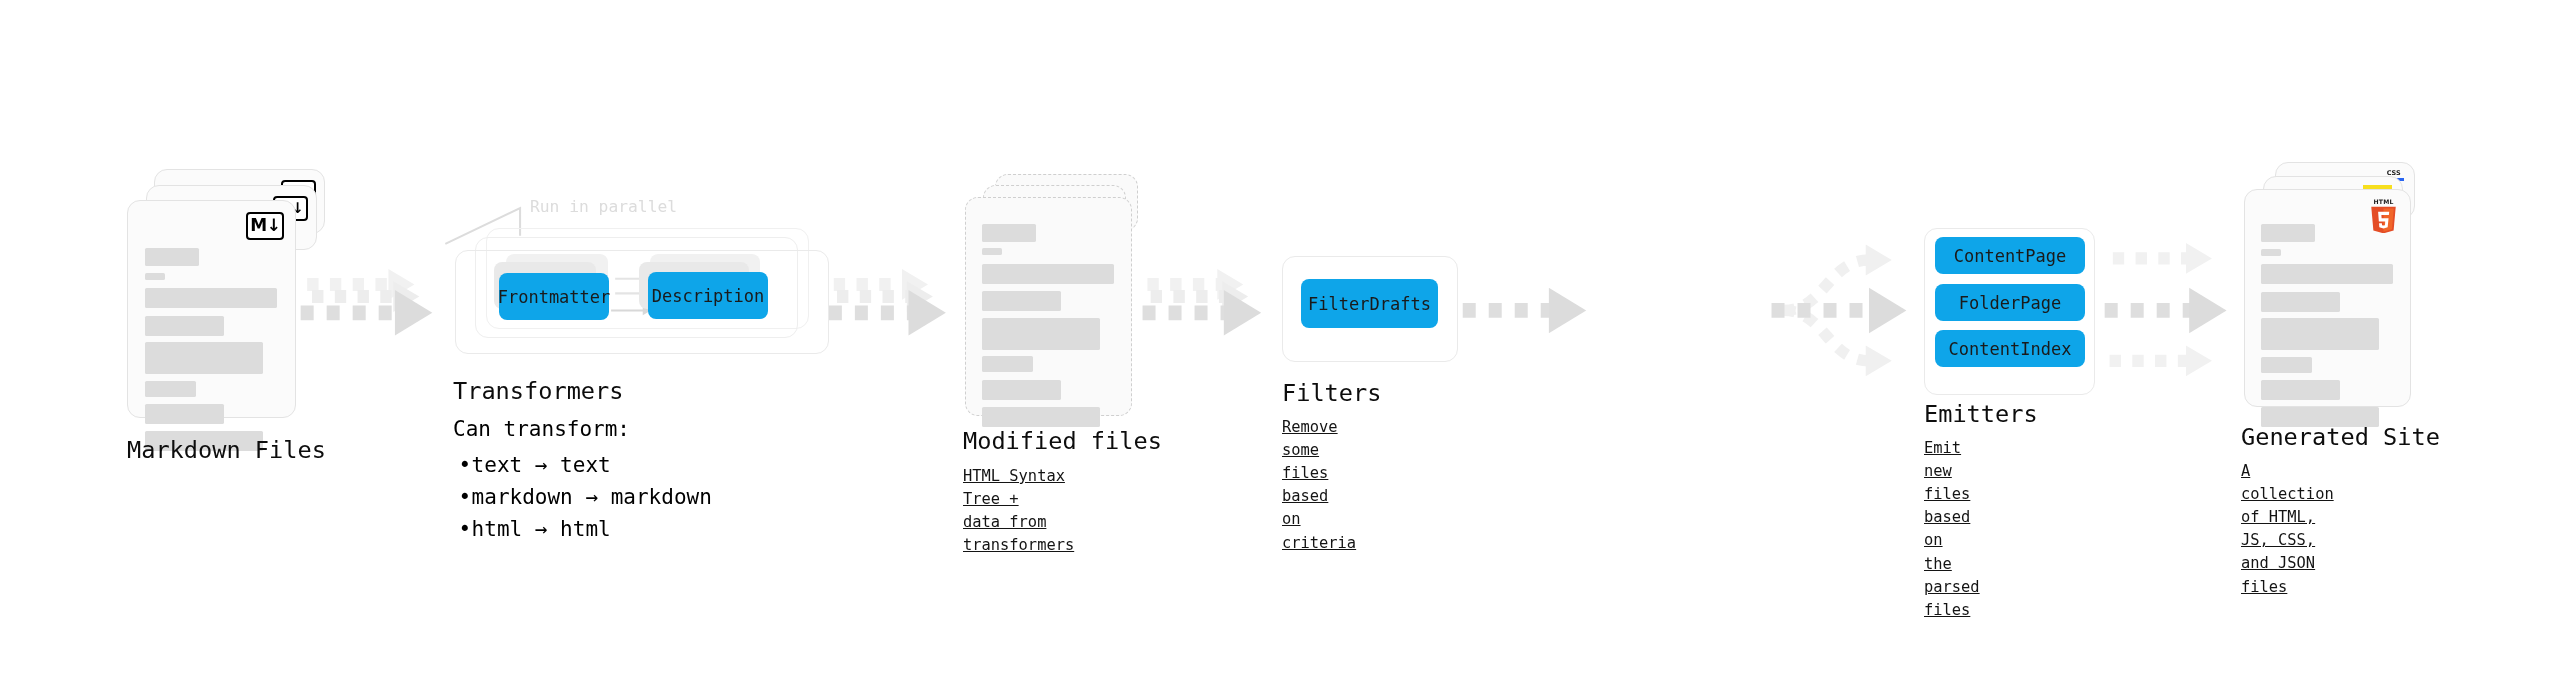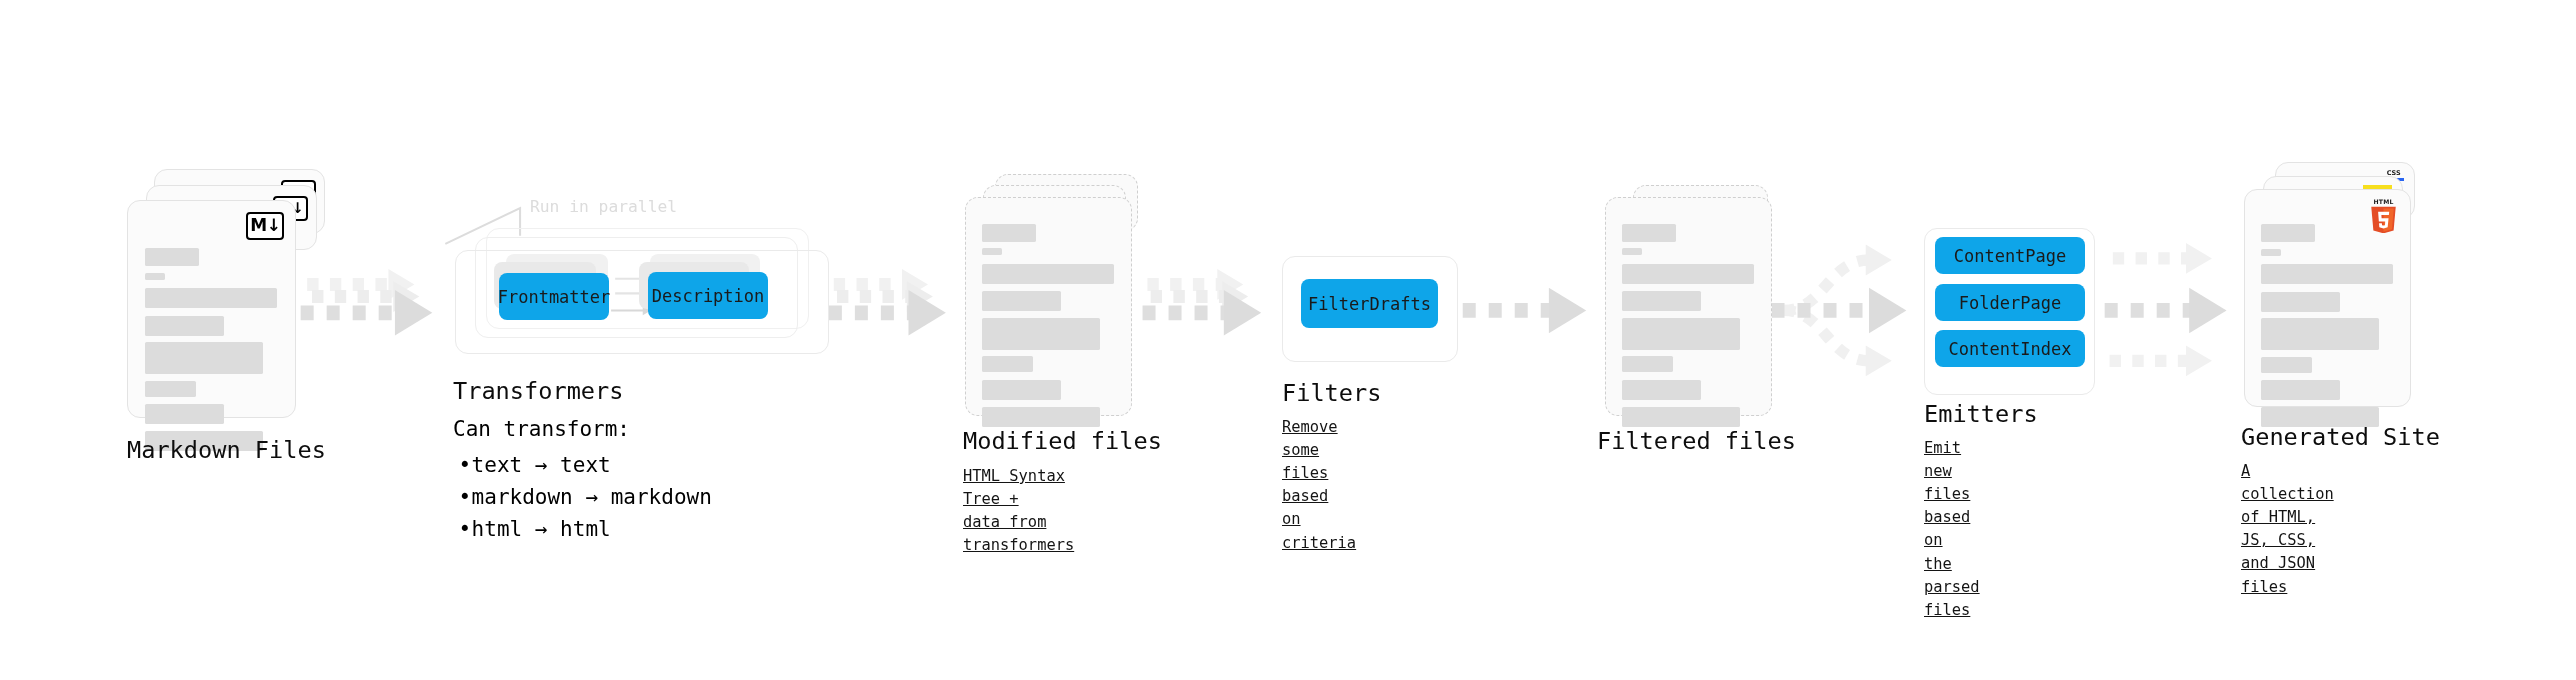--- a/index.html
+++ b/index.html
@@ -305,37 +305,20 @@
 
     <div class="group-box" style="left:1282px; top:256px; width:176px; height:106px;"></div>
 
     <div class="chip" style="left:1301px; top:279px; width:137px; height:49px;">FilterDrafts</div>
 
     <div class="title" style="left:1282px; top:379px;">Filters</div>
     <div class="caption" style="left:1282px; top:416px;">Remove some files based
 on criteria</div>
   </div>
 
-  <div class="stage" style="left:0; top:0; width:341px; height:681px;">
-
-    <div class="card dashed" style="left:1633px; top:185px; width:135px; height:49px;"></div>
-
-    <div class="card dashed" style="left:1605px; top:197px; width:167px; height:219px;">
-      <div class="line" style="left:16.3px; top:26px;  width:54px; height:18px;"></div>
-      <div class="line" style="left:16.3px; top:50px;  width:19.5px; height:6.5px;"></div>
-      <div class="line" style="left:16.3px; top:66px;  width:132px; height:20.3px;"></div>
-      <div class="line" style="left:16.3px; top:93px; width:79px;  height:20.3px;"></div>
-      <div class="line" style="left:16.3px; top:120px; width:118px; height:32px;"></div>
-      <div class="line" style="left:16.3px; top:158px; width:51px;  height:16.3px;"></div>
-      <div class="line" style="left:16.3px; top:182px; width:79px;  height:20.3px;"></div>
-      <div class="line" style="left:16.3px; top:209px; width:118px; height:20.3px;"></div>
-    </div>
-
-    <div class="title" style="left:1597px; top:427px;">Filtered files</div>
-  </div>
 
   <div class="stage" style="left:0; top:0; width:406px; height:681px;">
 
     <div class="group-box" style="left:1924px; top:228px; width:171px; height:167px;"></div>
 
     <div class="chip" style="left:1935px; top:237px; width:150px; height:37px;">ContentPage</div>
     <div class="chip" style="left:1935px; top:284px; width:150px; height:37px;">FolderPage</div>
     <div class="chip" style="left:1935px; top:330px; width:150px; height:37px;">ContentIndex</div>
 
     <div class="title" style="left:1924px; top:400px;">Emitters</div>

